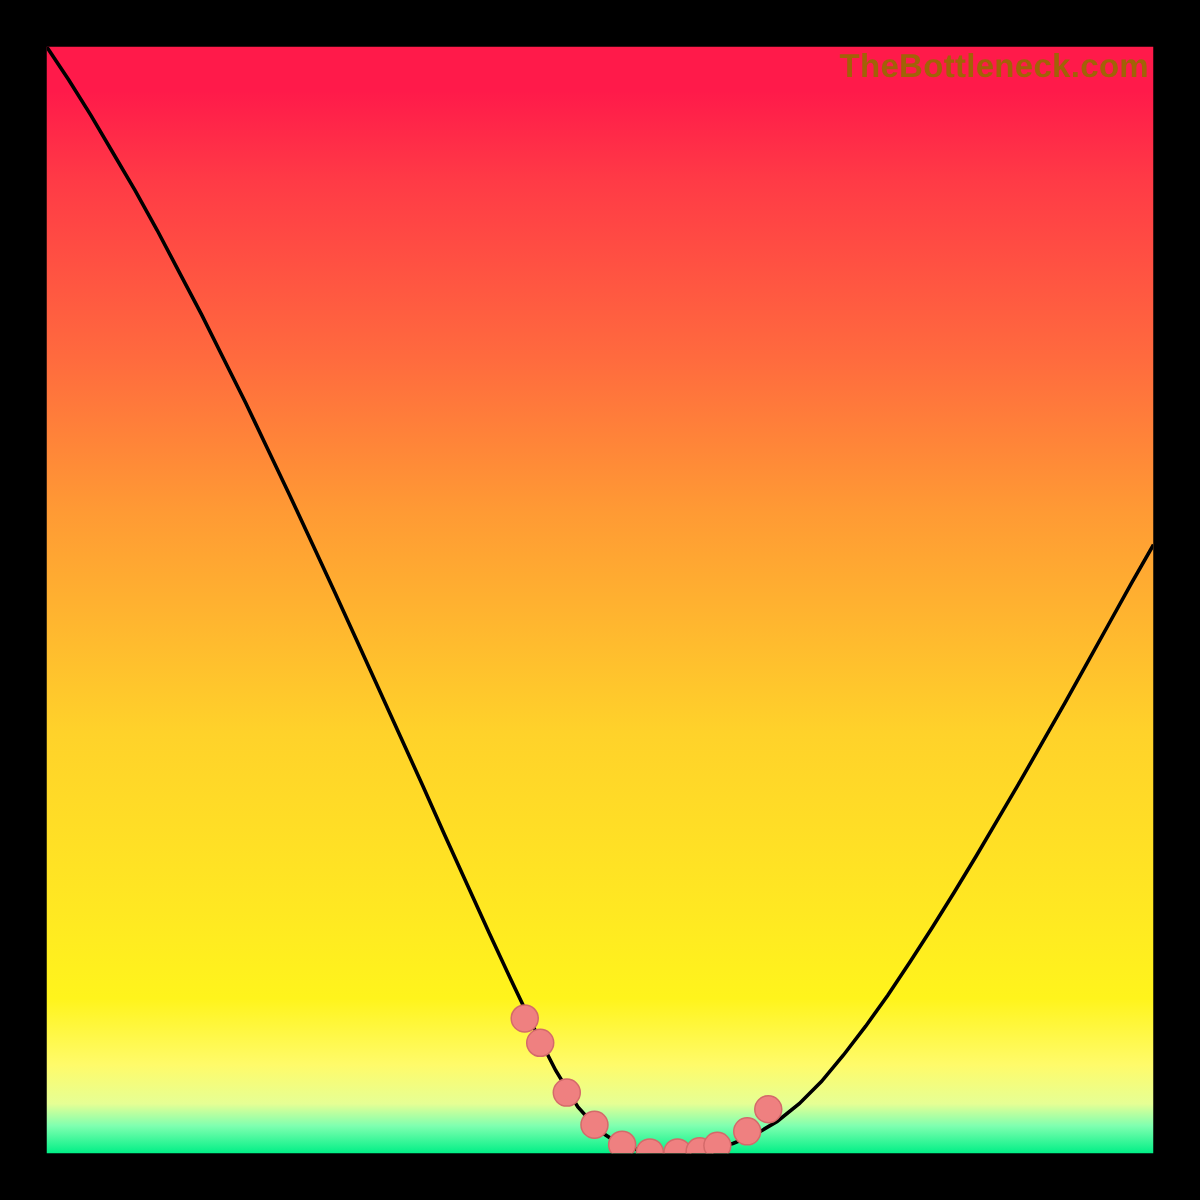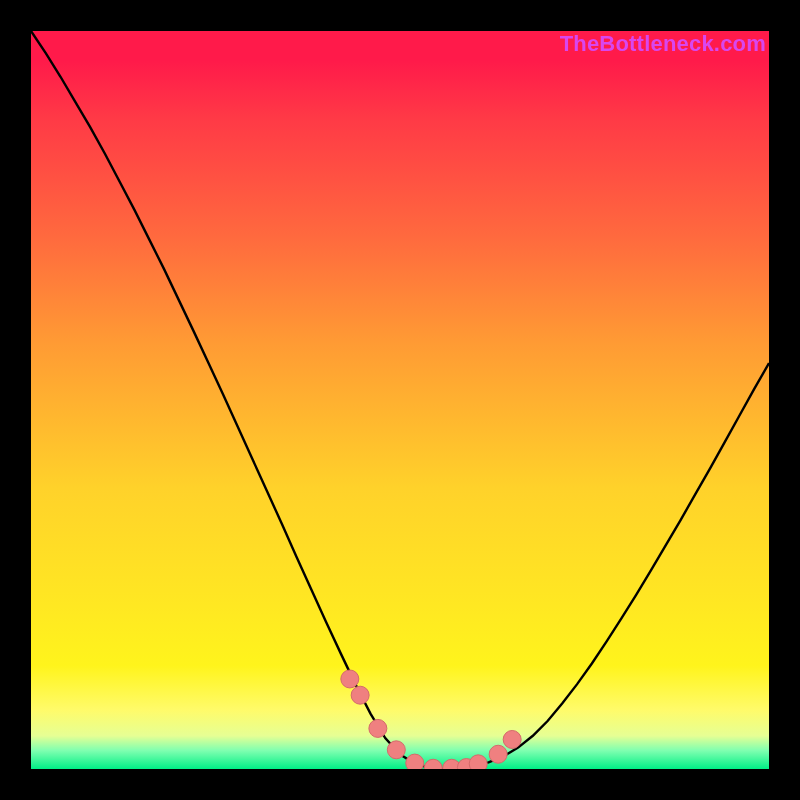--- a/index.html
+++ b/index.html
@@ -46,21 +46,21 @@
     );
   }
   .watermark {
     position: absolute;
     top: 31px;
     right: 34px;
     font-family: Arial, Helvetica, sans-serif;
     font-size: 22px;
     font-weight: 600;
     letter-spacing: 0.2px;
-    color: #d946ef;
+    color: #a16207;
     user-select: none;
   }
   svg.curve {
     position: absolute;
     inset: 0;
   }
 </style>
 </head>
 <body>
 

